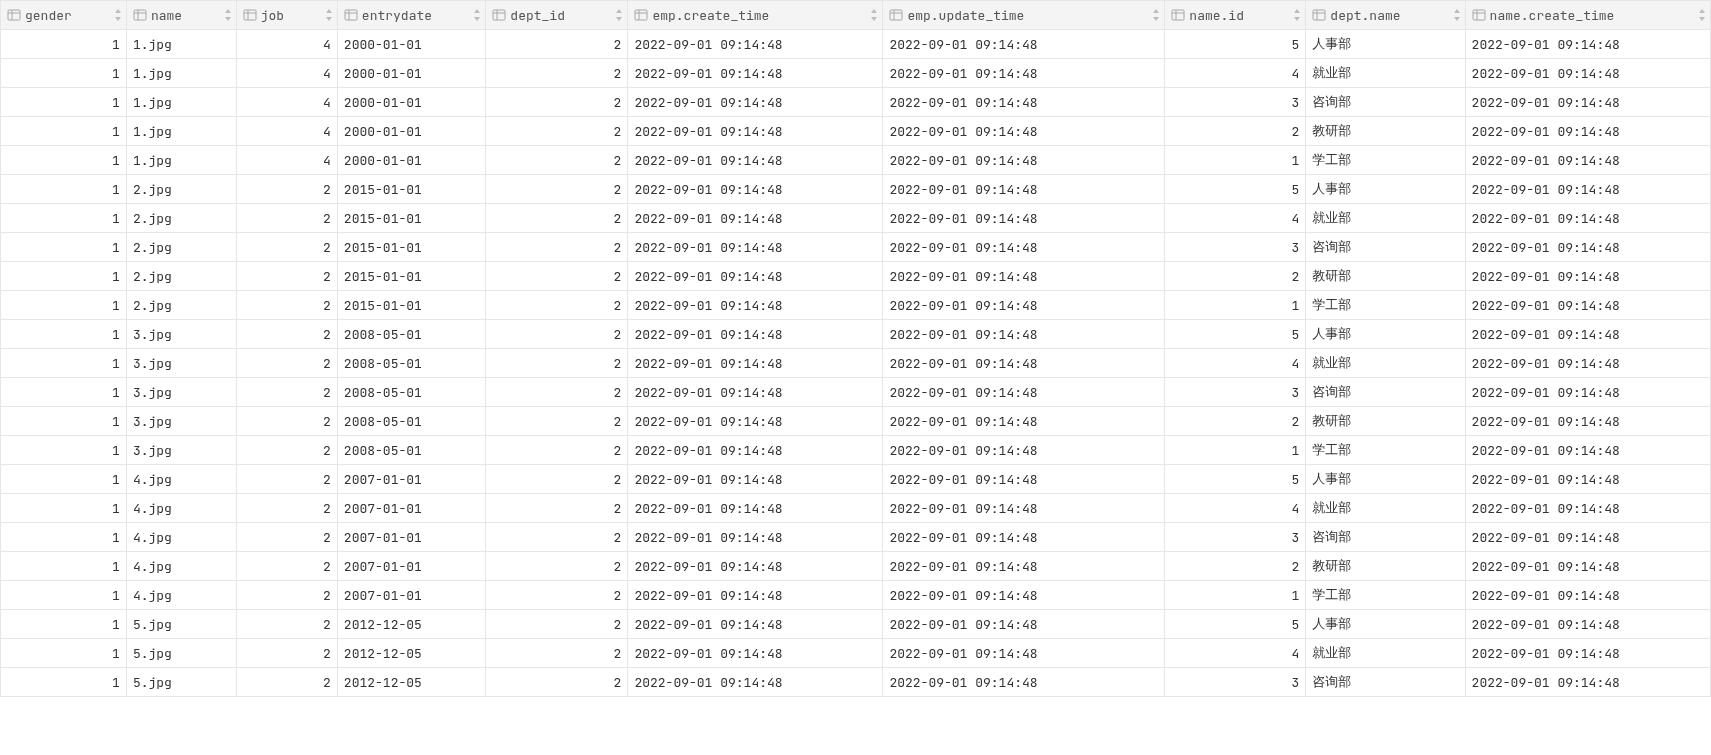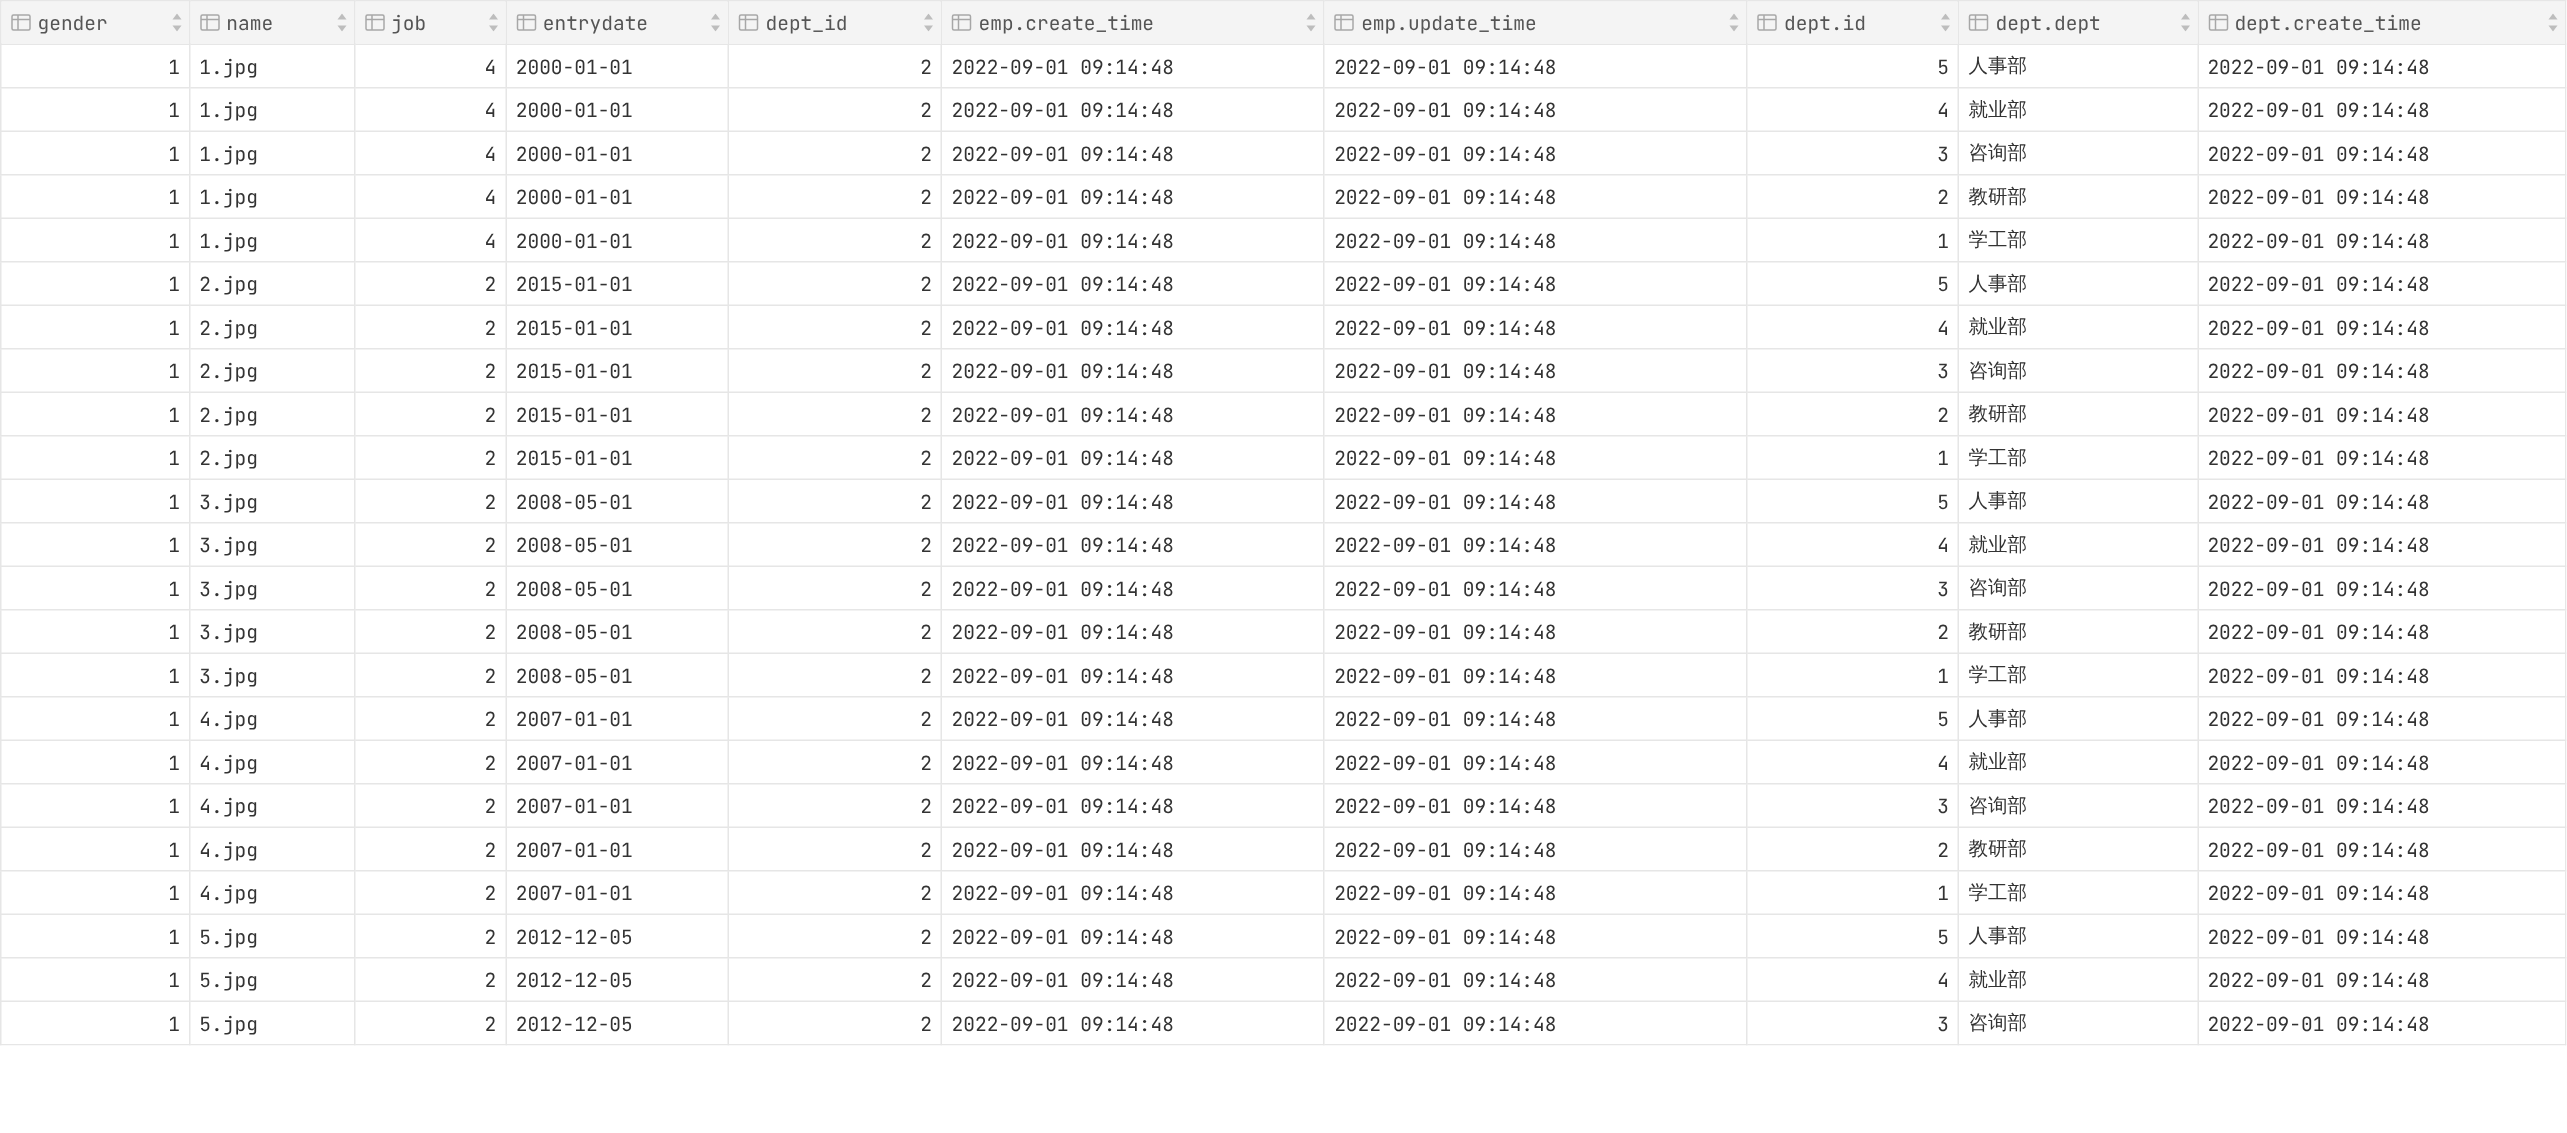--- a/index.html
+++ b/index.html
@@ -144,49 +144,49 @@
               <polygon points="4,12 7,8 1,8" fill="#888"></polygon>
             </svg>
           </th>
           <th class="c-did">
             <div class="hdr">
               <svg class="col-icon" width="14" height="14" viewBox="0 0 14 14">
                 <rect x="1" y="2" width="12" height="10" rx="1" fill="none" stroke="#8e8e8e" stroke-width="1"></rect>
                 <line x1="1" y1="5" x2="13" y2="5" stroke="#8e8e8e" stroke-width="1"></line>
                 <line x1="5" y1="2" x2="5" y2="12" stroke="#8e8e8e" stroke-width="1"></line>
               </svg>
-              <span class="lbl">dept.id</span>
+              <span class="lbl">name.id</span>
             </div>
             <svg class="sort" width="8" height="12" viewBox="0 0 8 12">
               <polygon points="4,0 7,4 1,4" fill="#888"></polygon>
               <polygon points="4,12 7,8 1,8" fill="#888"></polygon>
             </svg>
           </th>
           <th class="c-dname">
             <div class="hdr">
               <svg class="col-icon" width="14" height="14" viewBox="0 0 14 14">
                 <rect x="1" y="2" width="12" height="10" rx="1" fill="none" stroke="#8e8e8e" stroke-width="1"></rect>
                 <line x1="1" y1="5" x2="13" y2="5" stroke="#8e8e8e" stroke-width="1"></line>
                 <line x1="5" y1="2" x2="5" y2="12" stroke="#8e8e8e" stroke-width="1"></line>
               </svg>
-              <span class="lbl">dept.dept</span>
+              <span class="lbl">dept.name</span>
             </div>
             <svg class="sort" width="8" height="12" viewBox="0 0 8 12">
               <polygon points="4,0 7,4 1,4" fill="#888"></polygon>
               <polygon points="4,12 7,8 1,8" fill="#888"></polygon>
             </svg>
           </th>
           <th class="c-dcreate">
             <div class="hdr">
               <svg class="col-icon" width="14" height="14" viewBox="0 0 14 14">
                 <rect x="1" y="2" width="12" height="10" rx="1" fill="none" stroke="#8e8e8e" stroke-width="1"></rect>
                 <line x1="1" y1="5" x2="13" y2="5" stroke="#8e8e8e" stroke-width="1"></line>
                 <line x1="5" y1="2" x2="5" y2="12" stroke="#8e8e8e" stroke-width="1"></line>
               </svg>
-              <span class="lbl">dept.create_time</span>
+              <span class="lbl">name.create_time</span>
             </div>
             <svg class="sort" width="8" height="12" viewBox="0 0 8 12">
               <polygon points="4,0 7,4 1,4" fill="#888"></polygon>
               <polygon points="4,12 7,8 1,8" fill="#888"></polygon>
             </svg>
           </th>
         </tr>
     </thead>
     <tbody id="body">
         <tr>

